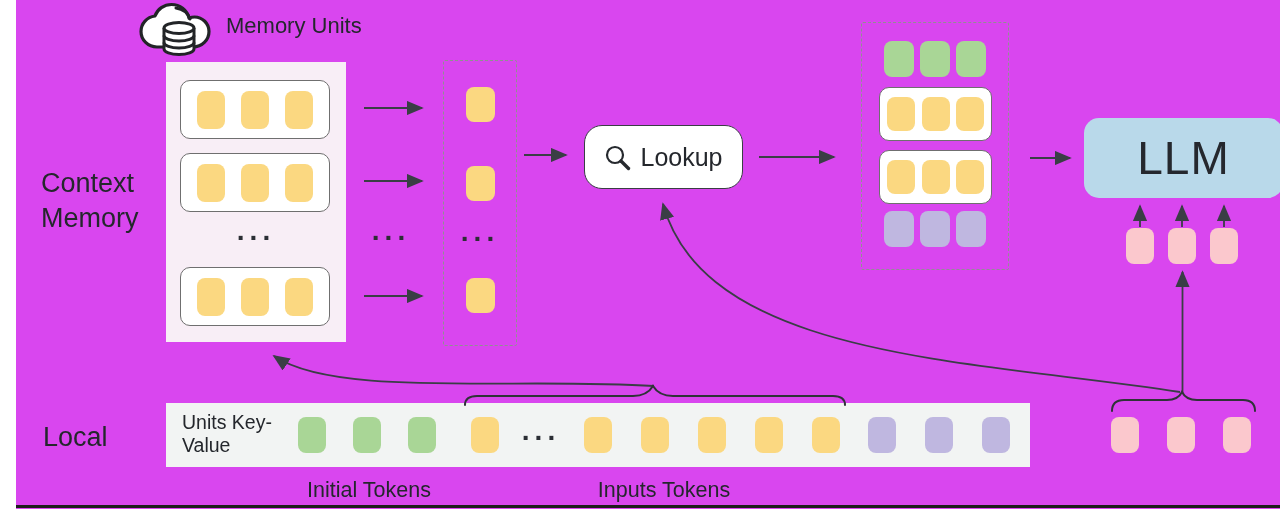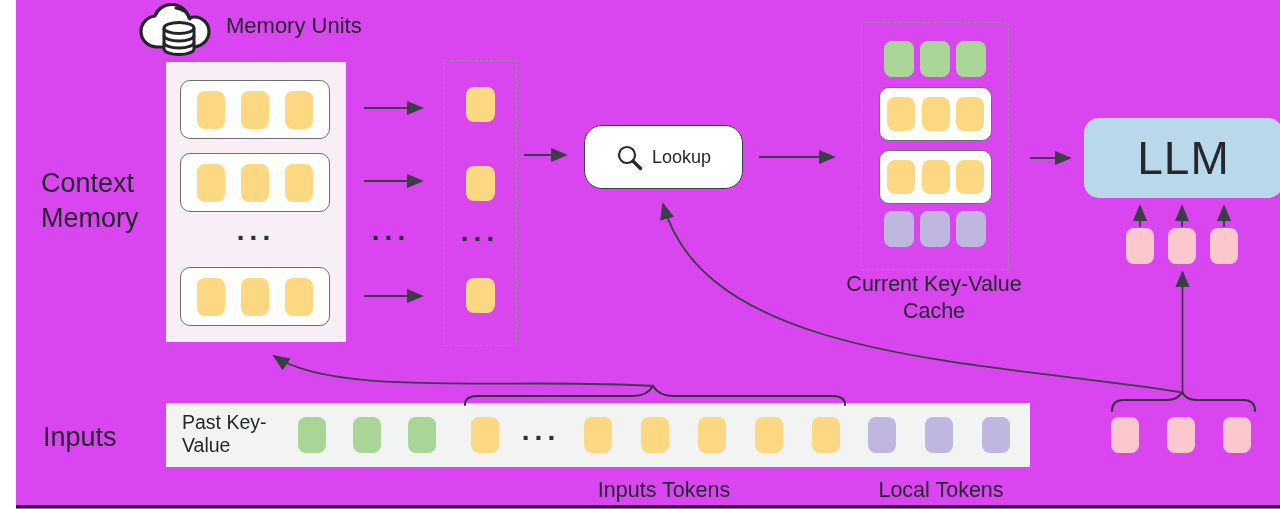--- a/index.html
+++ b/index.html
@@ -28,21 +28,21 @@
   
   .dashed{border:1.6px dashed #909090;border-radius:2px;background:transparent;}
   
   .rep-box{left:427px;top:60px;width:72px;height:284px;}
   .rep-slot{position:absolute;left:0;width:100%;display:flex;justify-content:center;}
   .rep-slot .token{width:29px;height:35px;}
   
   .lookup{left:568px;top:125px;width:157px;height:62px;border:1.6px solid #3a3e45;
           border-radius:18px;background:#fff;display:flex;align-items:center;
           justify-content:center;gap:9px;}
-  .lookup-label{font-size:18px;text-align:center;}
+  .lookup-label{font-size:25px;text-align:center;}
   
   .cache-box{left:845px;top:22px;width:146px;height:246px;}
   .cache-plain{position:absolute;left:0;width:100%;justify-content:center;gap:6px;}
   .cache-plain .token{width:30px;}
   .cache-unit{position:absolute;left:17px;width:111px;height:52px;background:#fff;
               border:1px solid #6f6f6f;border-radius:10px;display:flex;
               align-items:center;justify-content:space-evenly;}
   .cache-unit .token{height:34px;}
   
   .llm-box{left:1068px;top:118px;width:199px;height:80px;border-radius:15px;
@@ -130,34 +130,33 @@
         <div class="token" style="background: var(--yellow);"></div>
         <div class="token" style="background: var(--yellow);"></div>
         <div class="token" style="background: var(--yellow);"></div>
       </div>
     <div class="trow cache-plain" style="top:188px;">
         <div class="token" style="background: var(--purple);"></div>
         <div class="token" style="background: var(--purple);"></div>
         <div class="token" style="background: var(--purple);"></div>
       </div>
   </div>
-  <div class="abs mid-label" style="left:805px;top:271px;width:226px;">Current Key-Value Cache</div>
 
   <div class="abs llm-box">
     <span class="llm-text">LLM</span>
   </div>
   <div class="abs trow llm-tokens">
       <div class="token" style="background: var(--pink);"></div>
       <div class="token" style="background: var(--pink);"></div>
       <div class="token" style="background: var(--pink);"></div>
     </div>
 
-  <div class="abs big-label" style="left:27px;top:420px;">Inputs</div>
+  <div class="abs big-label" style="left:27px;top:420px;">Local</div>
   <div class="abs strip"></div>
-  <div class="abs past-kv label">Past Key-Value</div>
+  <div class="abs past-kv label">Units Key-Value</div>
 
   <div class="abs trow strip-row" style="left:282px;">
       <div class="token" style="background: var(--green);"></div>
       <div class="token" style="background: var(--green);"></div>
       <div class="token" style="background: var(--green);"></div>
     </div>
   <div class="abs trow strip-row" style="left:455px;">
       <div class="token" style="background: var(--yellow);"></div>
     </div>
   <div class="abs dots" style="left:495px;top:420px;width:60px;">...</div>
@@ -172,22 +171,22 @@
       <div class="token" style="background: var(--purple);"></div>
       <div class="token" style="background: var(--purple);"></div>
       <div class="token" style="background: var(--purple);"></div>
     </div>
   <div class="abs trow strip-row" style="left:1095px;gap:28px;">
       <div class="token" style="background: var(--pink);"></div>
       <div class="token" style="background: var(--pink);"></div>
       <div class="token" style="background: var(--pink);"></div>
     </div>
 
+  <div class="abs bottom-label" style="left:253px;">Initial Tokens</div>
   <div class="abs bottom-label" style="left:548px;">Inputs Tokens</div>
-  <div class="abs bottom-label" style="left:825px;">Local Tokens</div>
 
   <div class="abs bottom-rule"></div>
 
   <svg class="overlay" width="1280" height="509" viewBox="0 0 1280 509">
     <defs>
       <marker id="ah" markerWidth="10" markerHeight="8" refX="8.5" refY="4" orient="auto">
         <path d="M0,0 L9.5,4 L0,8 Z" fill="#3a3e45"></path>
       </marker>
     </defs>
     <g stroke="#3a3e45" stroke-width="1.8" fill="none">

